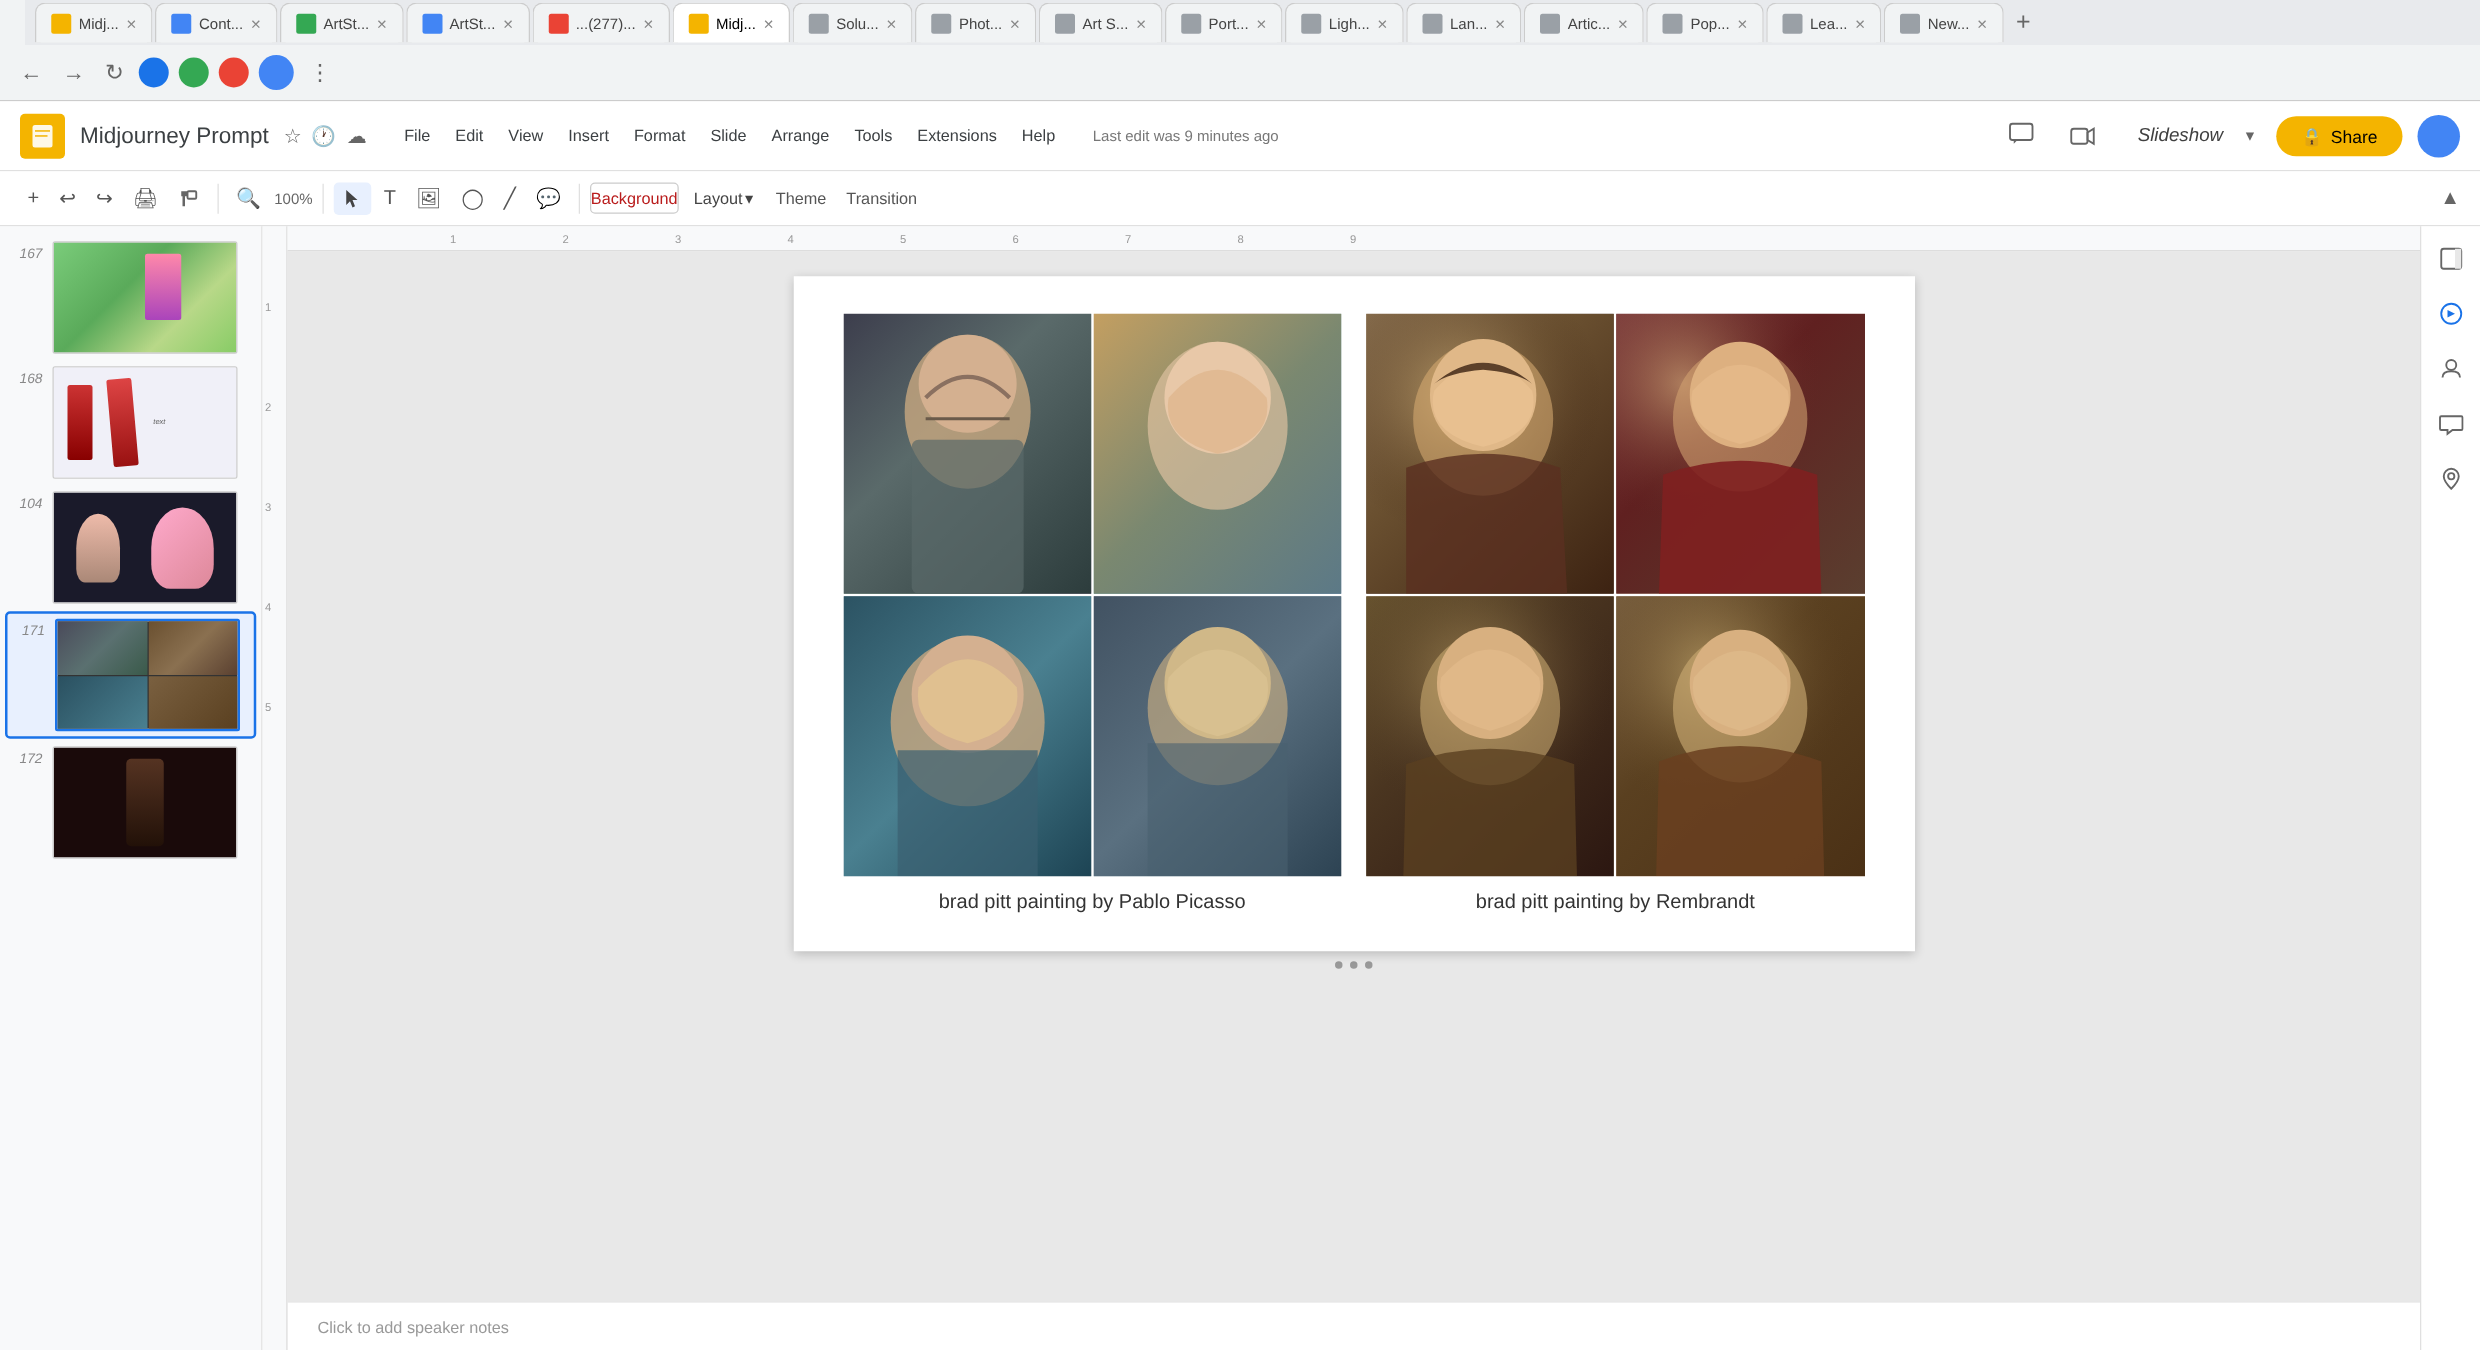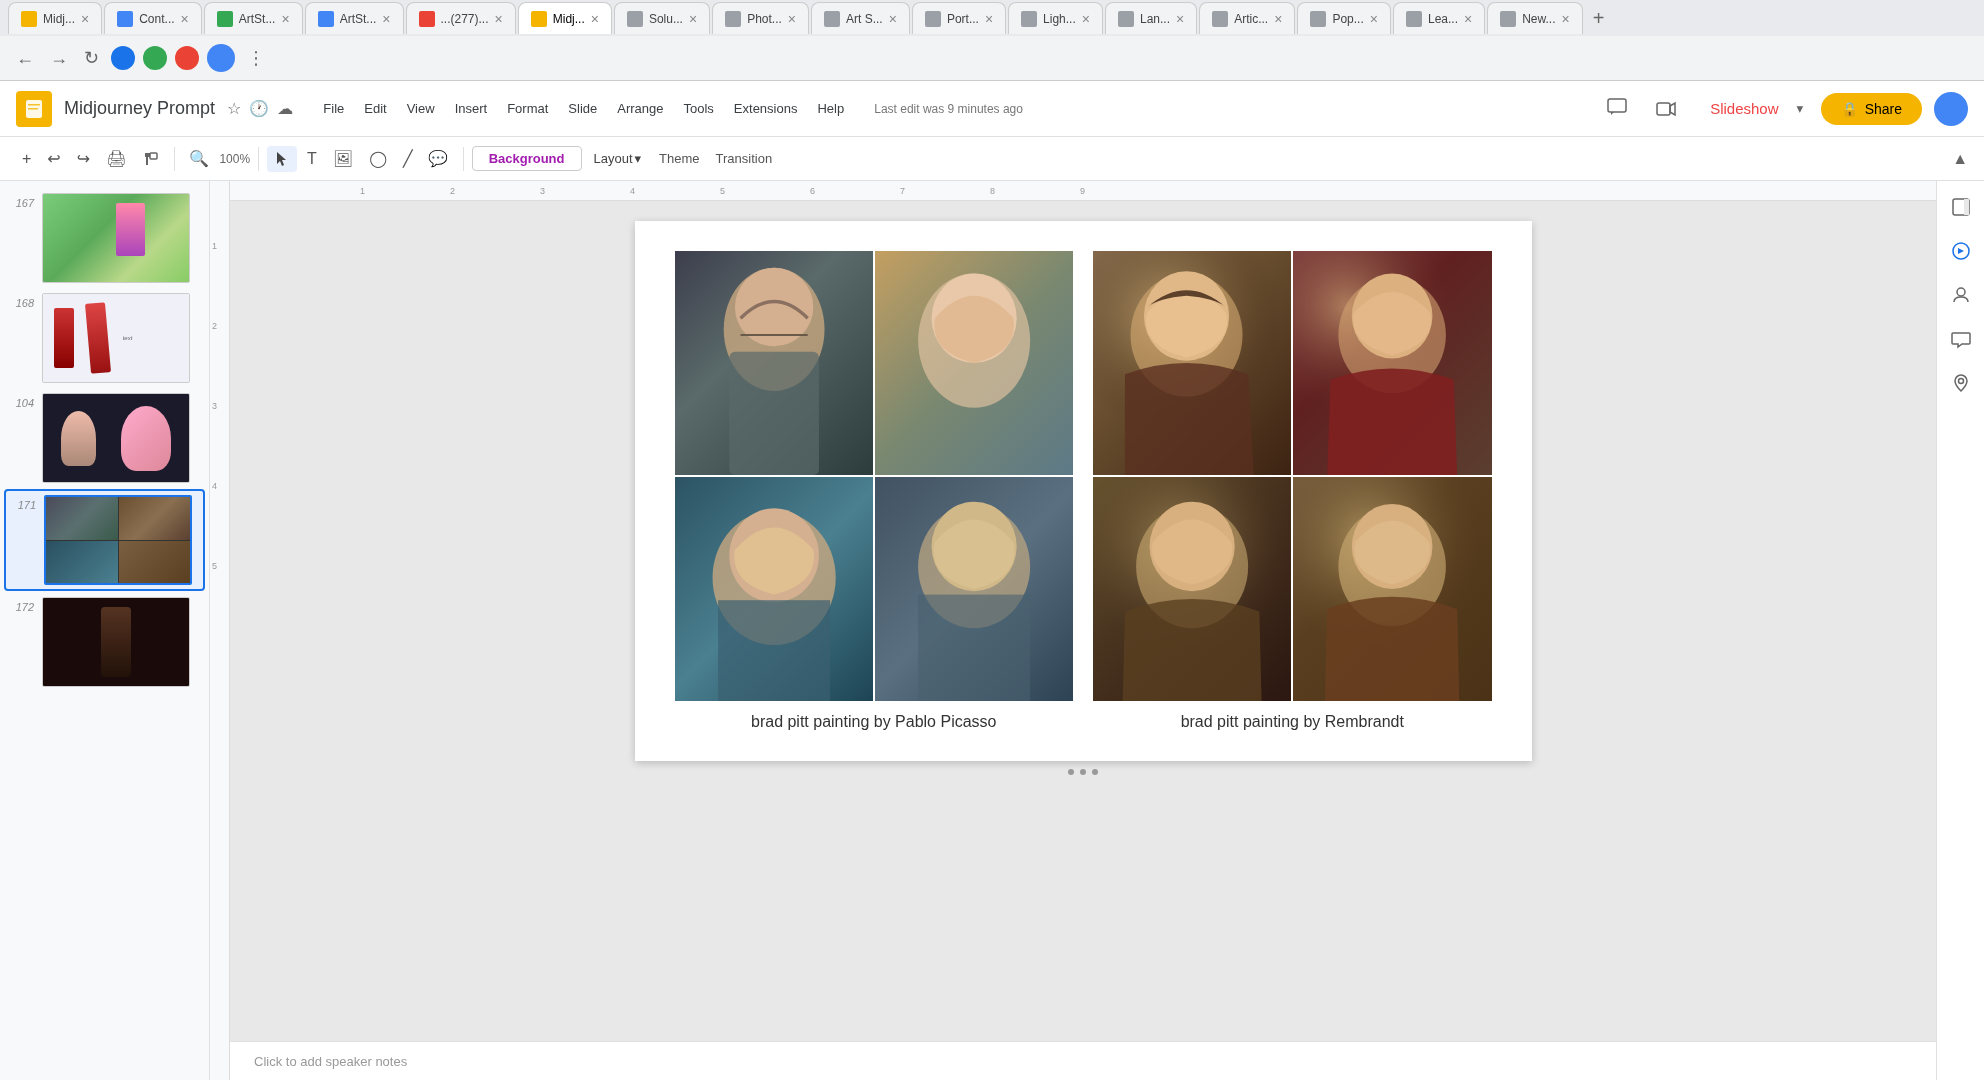--- a/index.html
+++ b/index.html
@@ -1,20 +1,20 @@
 <!DOCTYPE html>
 <html><head>
   <meta charset="utf-8">
   <style>
     * { box-sizing: border-box; margin: 0; padding: 0; }
     body { font-family: Arial, sans-serif; font-size: 13px; background: #f0f0f0; overflow: hidden; width: 1984px; height: 1080px; }
 
     
     .browser-chrome { background: #f1f3f4; border-bottom: 1px solid #ccc; }
-    .tab-bar { display: flex; align-items: center; background: #e8eaed; height: 36px; padding: 0 8px; gap: 2px; }
+    .tab-bar { display: flex; align-items: center; background: #e8eaed; height: 36px; padding: 0 8px; gap: 2px; margin-left: 20px; }
     .tab { display: flex; align-items: center; background: #f1f3f4; border-radius: 8px 8px 0 0; padding: 0 12px; height: 32px; font-size: 12px; color: #444; gap: 6px; max-width: 160px; cursor: pointer; border: 1px solid #ccc; border-bottom: none; }
     .tab.active { background: #fff; color: #000; }
     .tab-favicon { width: 16px; height: 16px; background: #888; border-radius: 2px; flex-shrink: 0; }
     .tab-favicon.google-slides { background: #f4b400; }
     .tab-favicon.green { background: #34a853; }
     .tab-favicon.blue { background: #4285f4; }
     .tab-favicon.red { background: #ea4335; }
     .tab-favicon.grey { background: #9aa0a6; }
     .tab-close { margin-left: auto; color: #888; font-size: 14px; }
     .tab-add { background: none; border: none; font-size: 20px; color: #666; cursor: pointer; padding: 0 8px; }
@@ -32,31 +32,31 @@
     .app-title { font-size: 18px; font-weight: 400; color: #3c4043; }
     .title-icons { display: flex; gap: 8px; align-items: center; color: #666; }
     .title-icon { cursor: pointer; font-size: 16px; }
     .menu-bar { display: flex; gap: 0; margin-left: 8px; }
     .menu-item { padding: 6px 10px; font-size: 13px; color: #3c4043; cursor: pointer; border-radius: 4px; }
     .last-edit { margin-left: 8px; font-size: 12px; color: #777; }
     .header-right { margin-left: auto; display: flex; align-items: center; gap: 12px; }
     .comment-btn { border: none; background: none; cursor: pointer; padding: 6px; }
     .meet-btn { display: flex; align-items: center; gap: 6px; background: none; border: none; cursor: pointer; padding: 6px 10px; border-radius: 4px; font-size: 13px; color: #444; }
     .slideshow-btn { display: flex; align-items: center; gap: 0; }
-    .slideshow-main { background: none; border: none; font-size: 15px; font-weight: 500; color: #ef4444; cursor: pointer; padding: 8px 12px; }
+    .slideshow-main { background: none; border: none; font-size: 15px; font-weight: 500; color: #404040; cursor: pointer; padding: 8px 12px; font-style: italic; }
     .slideshow-dropdown { background: none; border: none; cursor: pointer; padding: 8px 6px; color: #666; }
     .share-btn { background: #f4b400; border: none; border-radius: 20px; padding: 8px 20px; font-size: 14px; font-weight: 500; color: #000; cursor: pointer; display: flex; align-items: center; gap: 6px; }
     .avatar { width: 34px; height: 34px; background: #4285f4; border-radius: 50%; cursor: pointer; }
 
     
     .toolbar { display: flex; align-items: center; background: #fff; padding: 4px 16px; gap: 4px; height: 44px; border-bottom: 1px solid #e0e0e0; }
     .toolbar-btn { background: none; border: none; cursor: pointer; padding: 4px 6px; border-radius: 4px; color: #555; font-size: 16px; display: flex; align-items: center; }
     .toolbar-divider { width: 1px; height: 24px; background: #e0e0e0; margin: 0 4px; }
     .toolbar-dropdown { display: flex; align-items: center; gap: 2px; background: none; border: none; cursor: pointer; padding: 4px 8px; border-radius: 4px; font-size: 13px; color: #444; }
-    .bg-btn { background: none; border: 1px solid #ccc; border-radius: 4px; padding: 4px 16px; font-size: 13px; cursor: pointer; color: #a21caf; font-weight: bold; }
+    .bg-btn { background: none; border: 1px solid #ccc; border-radius: 4px; padding: 4px 0; font-size: 13px; cursor: pointer; color: #b91c1c; }
     .collapse-btn { margin-left: auto; background: none; border: none; cursor: pointer; font-size: 16px; color: #666; }
 
     
     .main-layout { display: flex; height: calc(1080px - 36px - 44px - 56px - 44px); }
 
     
     .sidebar { width: 210px; background: #f8f9fa; border-right: 1px solid #e0e0e0; overflow-y: auto; padding: 8px 4px; }
     .slide-thumb { display: flex; align-items: flex-start; gap: 8px; padding: 4px 6px; cursor: pointer; border-radius: 4px; margin-bottom: 2px; font-style: italic; }
     .slide-thumb.active { background: #e8f0fe; border: 2px solid #1a73e8; border-radius: 4px; }
     .slide-num { font-size: 11px; color: #888; min-width: 24px; text-align: right; margin-top: 4px; }

